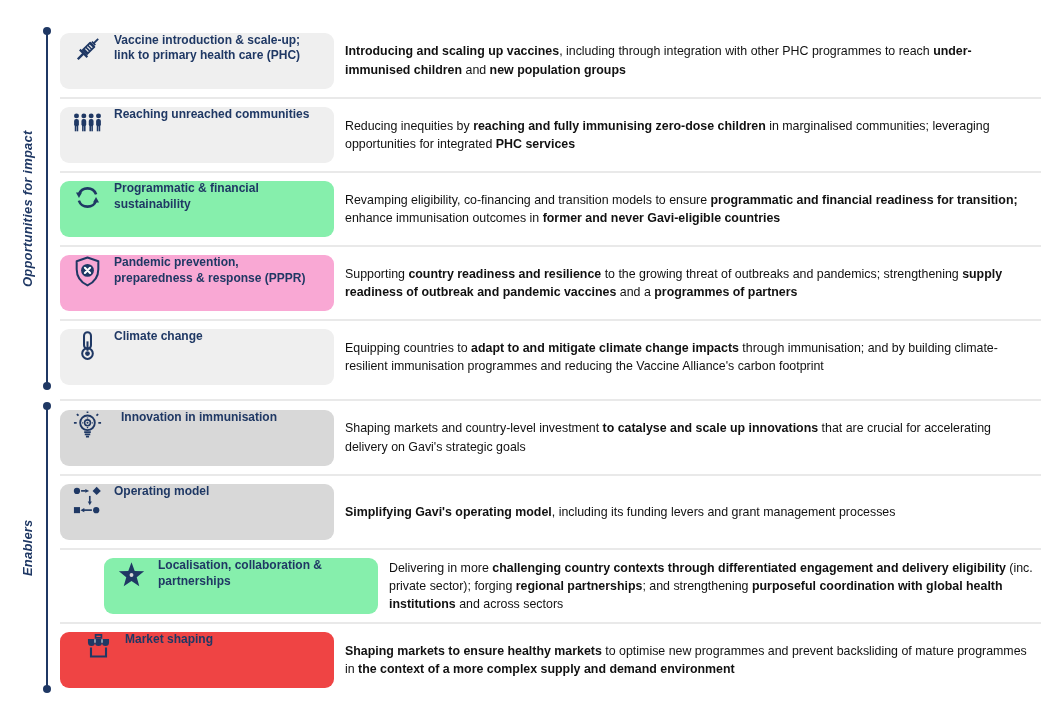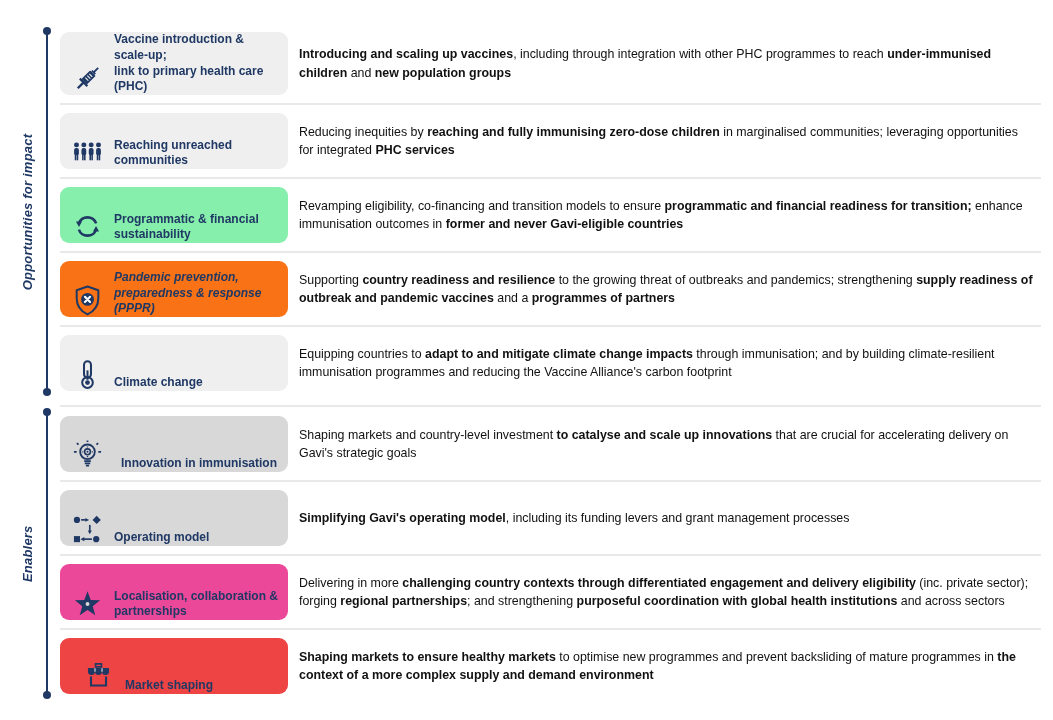--- a/index.html
+++ b/index.html
@@ -31,23 +31,23 @@
     display: flex; align-items: center; justify-content: center;
     font-size: 13px; font-weight: bold; font-style: italic;
     color: var(--navy); letter-spacing: .2px; white-space: nowrap;
   }
 
   .rows { flex: 1; display: flex; flex-direction: column; }
   .row { display: flex; align-items: center; min-height: 73px; padding: 8px 0; }
   .row + .row { border-top: 2px solid var(--sep); }
 
   .title-box {
-    width: 228px; min-height: 56px; flex: none;
+    width: 274px; min-height: 56px; flex: none;
     border-radius: 9px;
-    display: flex; align-items: flex-end;
+    display: flex; align-items: flex-start;
   }
   .icon-cell { width: 54px; flex: none; display: flex; align-items: center; justify-content: center; color: var(--navy); }
   .icon-cell svg { width: 33px; height: 33px; display: block; }
   .title {
     font-size: 12px; font-weight: bold; color: var(--navy);
     line-height: 1.32; white-space: pre-line; padding-right: 8px;
   }
   .desc {
     flex: 1; margin-left: 11px; padding-right: 8px;
     font-size: 12.4px; line-height: 1.47; color: var(--text);
@@ -133,21 +133,21 @@
                 <polygon points="24,23.4 30.6,23.4 27.3,17.4" fill="currentColor"></polygon>
               </svg>
             </span>
       <span class="title">Programmatic &amp; financial
 sustainability</span>
     </div>
     <div class="desc"><span>Revamping eligibility, co-financing and transition models to ensure </span><b>programmatic and financial readiness for transition;</b><span> enhance immunisation outcomes in </span><b>former and never Gavi-eligible countries</b></div>
   </div>
 
   <div class="row">
-    <div class="title-box" style="background: #f97316; font-style: italic;">
+    <div class="title-box" style="background: #f9a8d4;">
       <span class="icon-cell">
               <svg viewBox="0 0 36 36">
                 <path d="M18 2.8 L29.8 6.8 V15.5 C29.8 24.5 25 29.8 18 33.2 C11 29.8 6.2 24.5 6.2 15.5 V6.8 Z" fill="none" stroke="currentColor" stroke-width="2.2" stroke-linejoin="round"></path>
                 <circle cx="18" cy="16.8" r="7" fill="currentColor"></circle>
                 <path d="M15.2 14 L20.8 19.6 M20.8 14 L15.2 19.6" stroke="#fff" stroke-width="2.3" stroke-linecap="round"></path>
               </svg>
             </span>
       <span class="title">Pandemic prevention,
 preparedness &amp; response (PPPR)</span>
     </div>
@@ -211,21 +211,21 @@
                 <polygon points="14.5,26.3 10.3,28.5 14.5,30.7"></polygon>
                 <circle cx="27.5" cy="28.5" r="3.4"></circle>
               </svg>
             </span>
       <span class="title">Operating model</span>
     </div>
     <div class="desc"><b>Simplifying Gavi's operating model</b><span>, including its funding levers and grant management processes</span></div>
   </div>
 
   <div class="row">
-    <div class="title-box" style="background: #ec4899;">
+    <div class="title-box" style="background: #86efac; margin-left: 44px;">
       <span class="icon-cell">
               <svg viewBox="0 0 36 36">
                 <polygon fill="currentColor" points="18,4.5 21.5,14.2 31.8,14.5 23.7,20.9 26.5,30.7 18,25 9.5,30.7 12.3,20.9 4.2,14.5 14.5,14.2"></polygon>
                 <circle cx="18" cy="18.5" r="2.1" fill="#d8d8d8"></circle>
               </svg>
             </span>
       <span class="title">Localisation, collaboration &amp;
 partnerships</span>
     </div>
     <div class="desc"><span>Delivering in more </span><b>challenging country contexts through differentiated engagement and delivery eligibility</b><span> (inc. private sector); forging </span><b>regional partnerships</b><span>; and strengthening </span><b>purposeful coordination with global health institutions</b><span> and across sectors</span></div>

